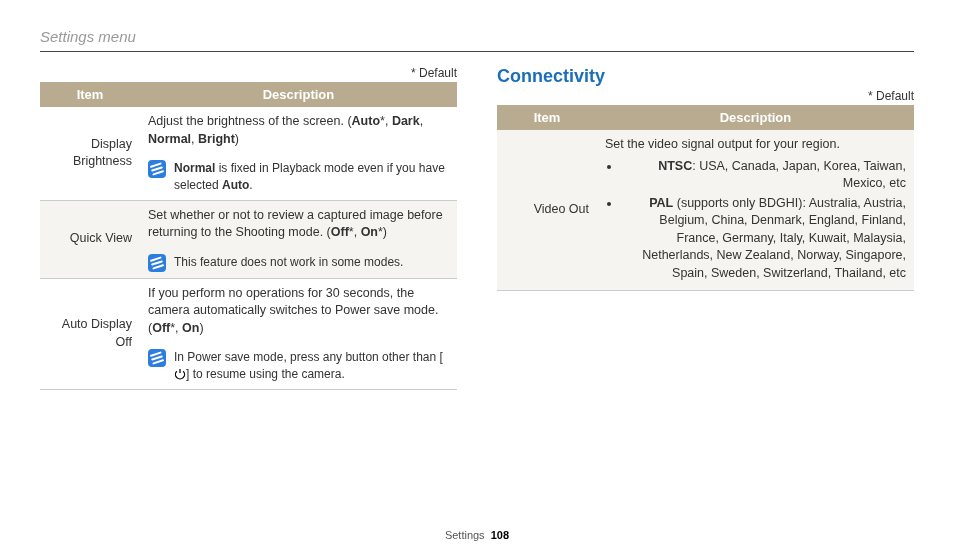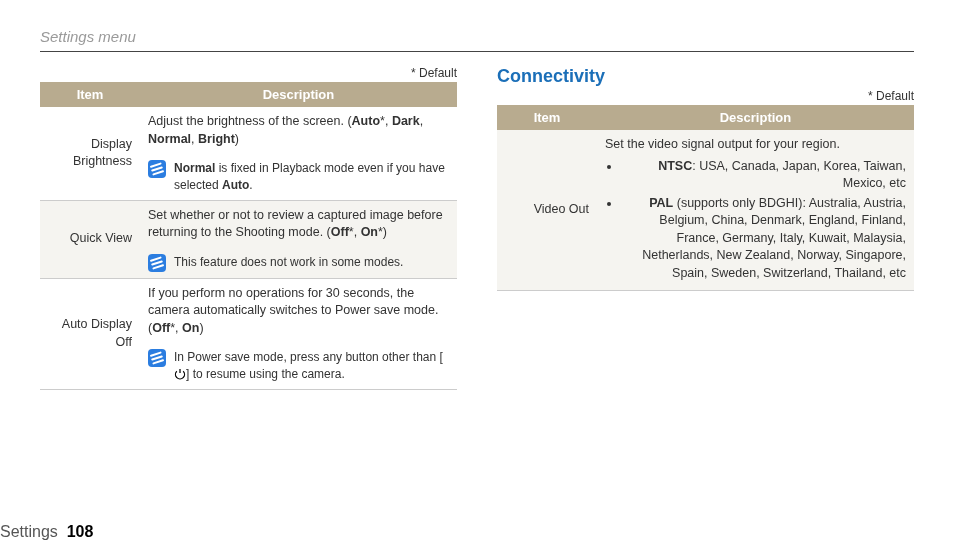--- a/index.html
+++ b/index.html
@@ -104,21 +104,22 @@
   }
   .note-text {
     flex: 1;
     font-size: 12px;
   }
   .footer {
     position: absolute;
     bottom: 16px;
     left: 0;
     right: 0;
-    font-size: 16px;
+    text-align: center;
+    font-size: 11px;
     color: #555;
   }
   .footer b {
     color: #000;
   }
   svg.power {
     vertical-align: -2px;
   }
   ul.bullets {
     margin: 4px 0 0 0;

